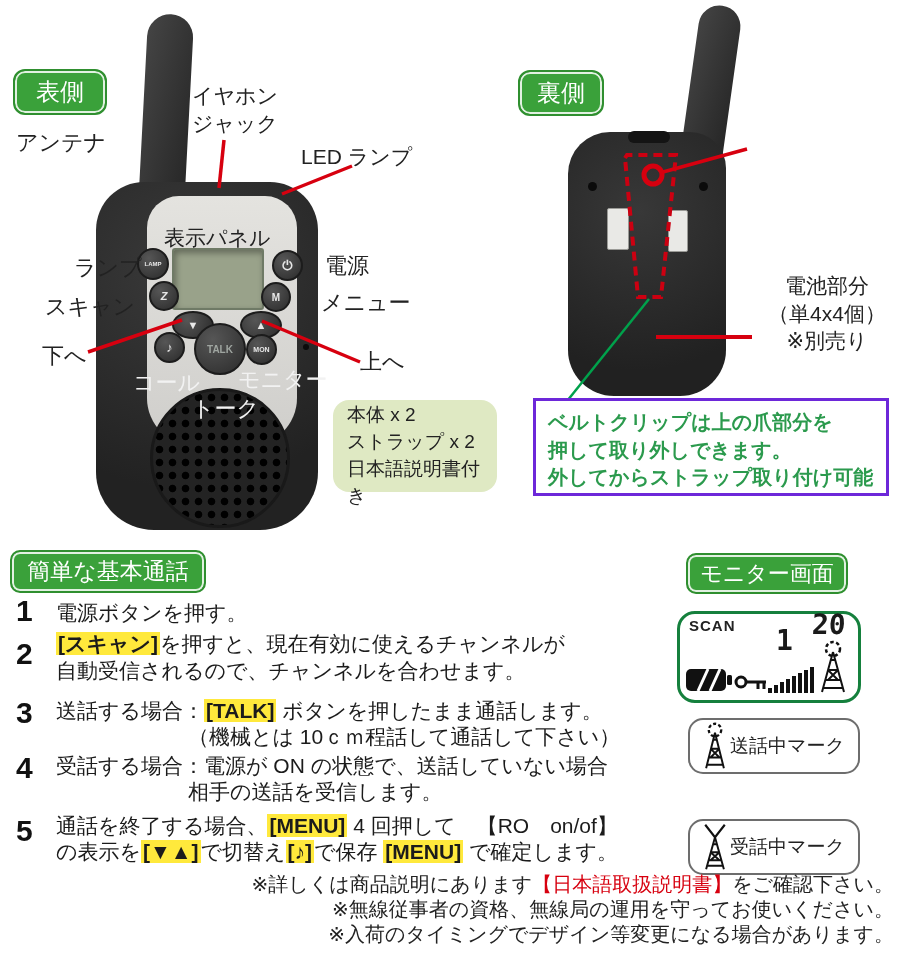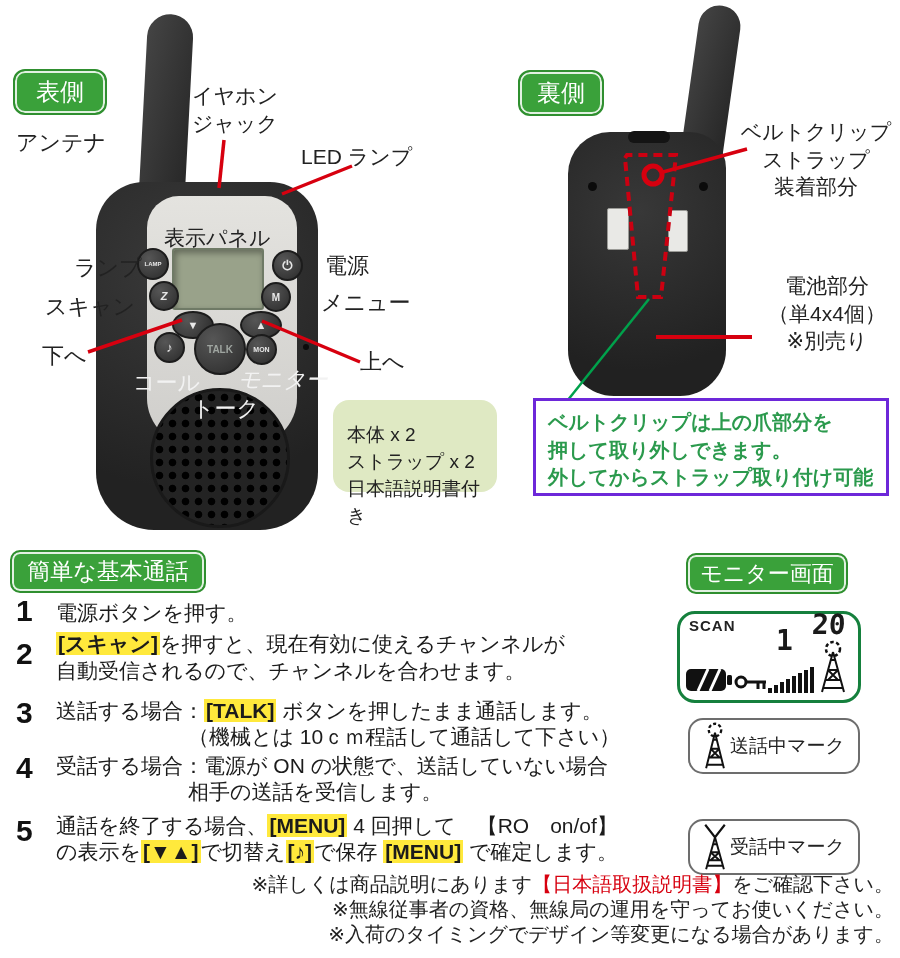--- a/index.html
+++ b/index.html
@@ -36,21 +36,21 @@
   
   .bk-antenna{position:absolute;left:678px;top:4px;width:42px;height:168px;border-radius:21px;
     background:linear-gradient(100deg,#444,#252525);transform:rotate(8deg);transform-origin:50% 100%;}
   .bk-body{position:absolute;left:568px;top:132px;width:158px;height:264px;
     border-radius:42px 36px 46px 46px;background:radial-gradient(circle at 45% 30%,#383838,#212121 78%);}
   .bk-topbtn{position:absolute;left:628px;top:131px;width:42px;height:12px;border-radius:6px;background:#141414;}
   .bk-label{position:absolute;background:#e9e9e6;border:1px solid #9a9a96;border-radius:2px;}
   .bk-screw{position:absolute;width:9px;height:9px;border-radius:50%;background:#0b0b0b;}
   
   .kit-box{position:absolute;left:333px;top:400px;width:164px;height:92px;background:#dfe9c3;
-    border-radius:16px;padding:22px 14px;box-sizing:border-box;font-size:19px;line-height:1.42;
+    border-radius:16px;padding:2px 14px;box-sizing:border-box;font-size:19px;line-height:1.42;
     color:#222;white-space:pre-line;}
   .note-box{position:absolute;left:533px;top:398px;width:356px;height:98px;background:#fff;
     border:3px solid #6d28d9;padding:8px 12px;box-sizing:border-box;font-size:20px;font-weight:bold;
     color:#2b9a4d;line-height:1.38;white-space:pre-line;}
   
   .step-num{position:absolute;font-size:30px;font-weight:bold;color:#111;}
   .sline{position:absolute;font-size:21px;color:#1b1b1b;white-space:nowrap;}
   .hl{background:#ffe93c;font-weight:bold;padding:0 2px;}
   
   .lcd-box{position:absolute;left:677px;top:611px;width:178px;height:86px;background:#fff;
@@ -142,26 +142,23 @@
   <div class="lbl center" style="left:180px;top:82px;width:110px;font-size:21px;">イヤホン
 ジャック</div>
   <div class="lbl" style="left:301px;top:143px;font-size:21px;">LED ランプ</div>
   <div class="lbl" style="left:62px;top:253px;font-size:22px;margin-left:12px;">ランプ</div>
   <div class="lbl" style="left:45px;top:292px;font-size:22px;">スキャン</div>
   <div class="lbl" style="left:325px;top:251px;font-size:22px;">電源</div>
   <div class="lbl" style="left:321px;top:288px;font-size:22px;">メニュー</div>
   <div class="lbl" style="left:42px;top:341px;font-size:22px;">下へ</div>
   <div class="lbl" style="left:360px;top:347px;font-size:22px;">上へ</div>
   <div class="lbl white" style="left:133px;top:368px;font-size:22px;">コール</div>
-  <div class="lbl white" style="left:238px;top:365px;font-size:22px;font-style:italic;">モニター</div>
+  <div class="lbl white" style="left:238px;top:365px;font-size:22px;">モニター</div>
   <div class="lbl white" style="left:192px;top:394px;font-size:22px;">トーク</div>
 
-  <div class="lbl center" style="left:737px;top:118px;width:158px;font-size:21px;">ベルトクリップ
-ストラップ
-装着部分</div>
   <div class="lbl center" style="left:757px;top:272px;width:140px;font-size:21px;">電池部分
 （単4x4個）
 ※別売り</div>
 
   <div class="kit-box">本体 x 2
 ストラップ x 2
 日本語説明書付き</div>
   <div class="note-box">ベルトクリップは上の爪部分を
 押して取り外しできます。
 外してからストラップ取り付け可能</div>

